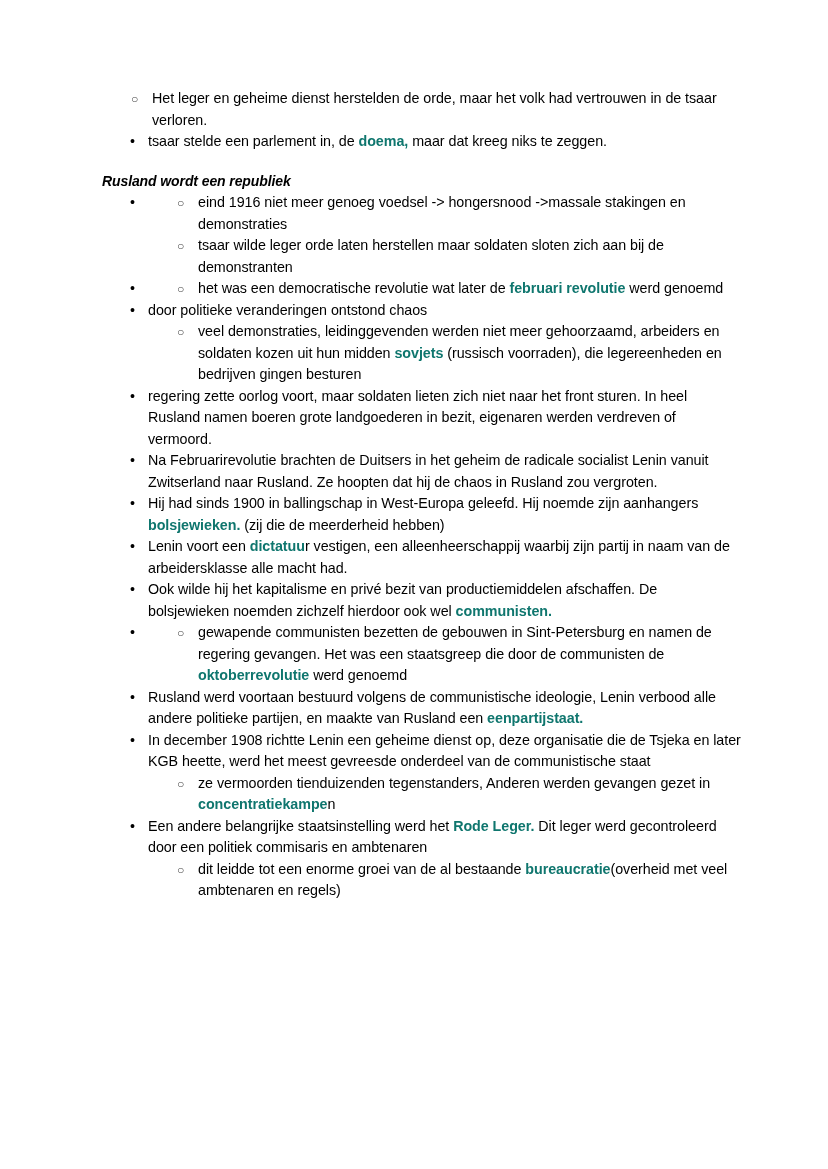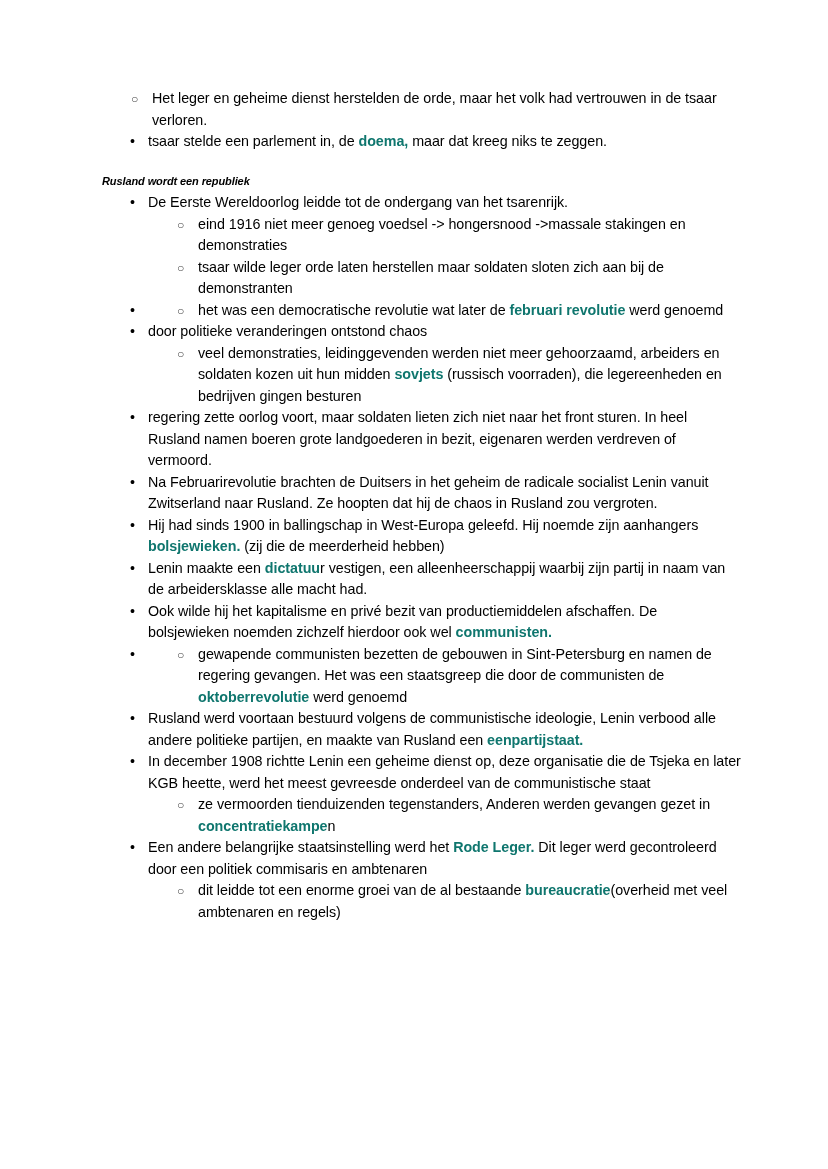--- a/index.html
+++ b/index.html
@@ -26,21 +26,21 @@
   .content {
     position: absolute;
     left: 102px;
     top: 88px;
     width: 640px;
   }
   
   .heading {
     font-weight: bold;
     font-style: italic;
-    font-size: 11px;
+    font-size: 14px;
     line-height: 21.5px;
     letter-spacing: -0.1px;
     margin: 0;
     padding: 0;
     color: #000;
   }
   .heading.spaced {
     margin-top: 18px;
   }
   
@@ -111,21 +111,20 @@
             <span class="bullet">•</span>
             <span class="txt"><span>tsaar stelde een parlement in, de </span><span class="hl">doema,</span><span> maar dat kreeg niks te zeggen.</span></span>
           </li>
         </ul>
       </div>
       <div class="blk">
         <div class="heading spaced">Rusland wordt een republiek</div>
         <ul class="l1">
           <li>
             <span class="bullet">•</span>
-            <span class="txt"><span>De Eerste Wereldoorlog leidde tot de ondergang van het tsarenrijk.</span></span>
             <ul class="l2">
               <li>
                 <span class="bullet">○</span>
                 <span class="txt"><span>eind 1916 niet meer genoeg voedsel -&gt; hongersnood -&gt;massale stakingen en demonstraties</span></span>
               </li>
               <li>
                 <span class="bullet">○</span>
                 <span class="txt"><span>tsaar wilde leger orde laten herstellen maar soldaten sloten zich aan bij de demonstranten</span></span>
               </li>
             </ul>
@@ -160,21 +159,21 @@
           <li>
             <span class="bullet">•</span>
             <span class="txt"><span>Na Februarirevolutie  brachten de Duitsers in het geheim de radicale socialist Lenin vanuit Zwitserland naar Rusland. Ze hoopten dat hij de chaos in Rusland zou vergroten.</span></span>
           </li>
           <li>
             <span class="bullet">•</span>
             <span class="txt"><span>Hij had sinds 1900 in ballingschap in West-Europa geleefd. Hij noemde zijn aanhangers </span><span class="hl">bolsjewieken.</span><span>  (zij die de meerderheid hebben)</span></span>
           </li>
           <li>
             <span class="bullet">•</span>
-            <span class="txt"><span>Lenin maakte een </span><span class="hl">dictatuu</span><span>r vestigen, een alleenheerschappij waarbij zijn partij in naam van de arbeidersklasse alle macht had.</span></span>
+            <span class="txt"><span>Lenin voort een </span><span class="hl">dictatuu</span><span>r vestigen, een alleenheerschappij waarbij zijn partij in naam van de arbeidersklasse alle macht had.</span></span>
           </li>
           <li>
             <span class="bullet">•</span>
             <span class="txt"><span>Ook wilde hij  het kapitalisme en privé bezit van productiemiddelen afschaffen. De bolsjewieken noemden zichzelf hierdoor ook wel </span><span class="hl">communisten.</span></span>
           </li>
           <li>
             <span class="bullet">•</span>
             <ul class="l2">
               <li>
                 <span class="bullet">○</span>

